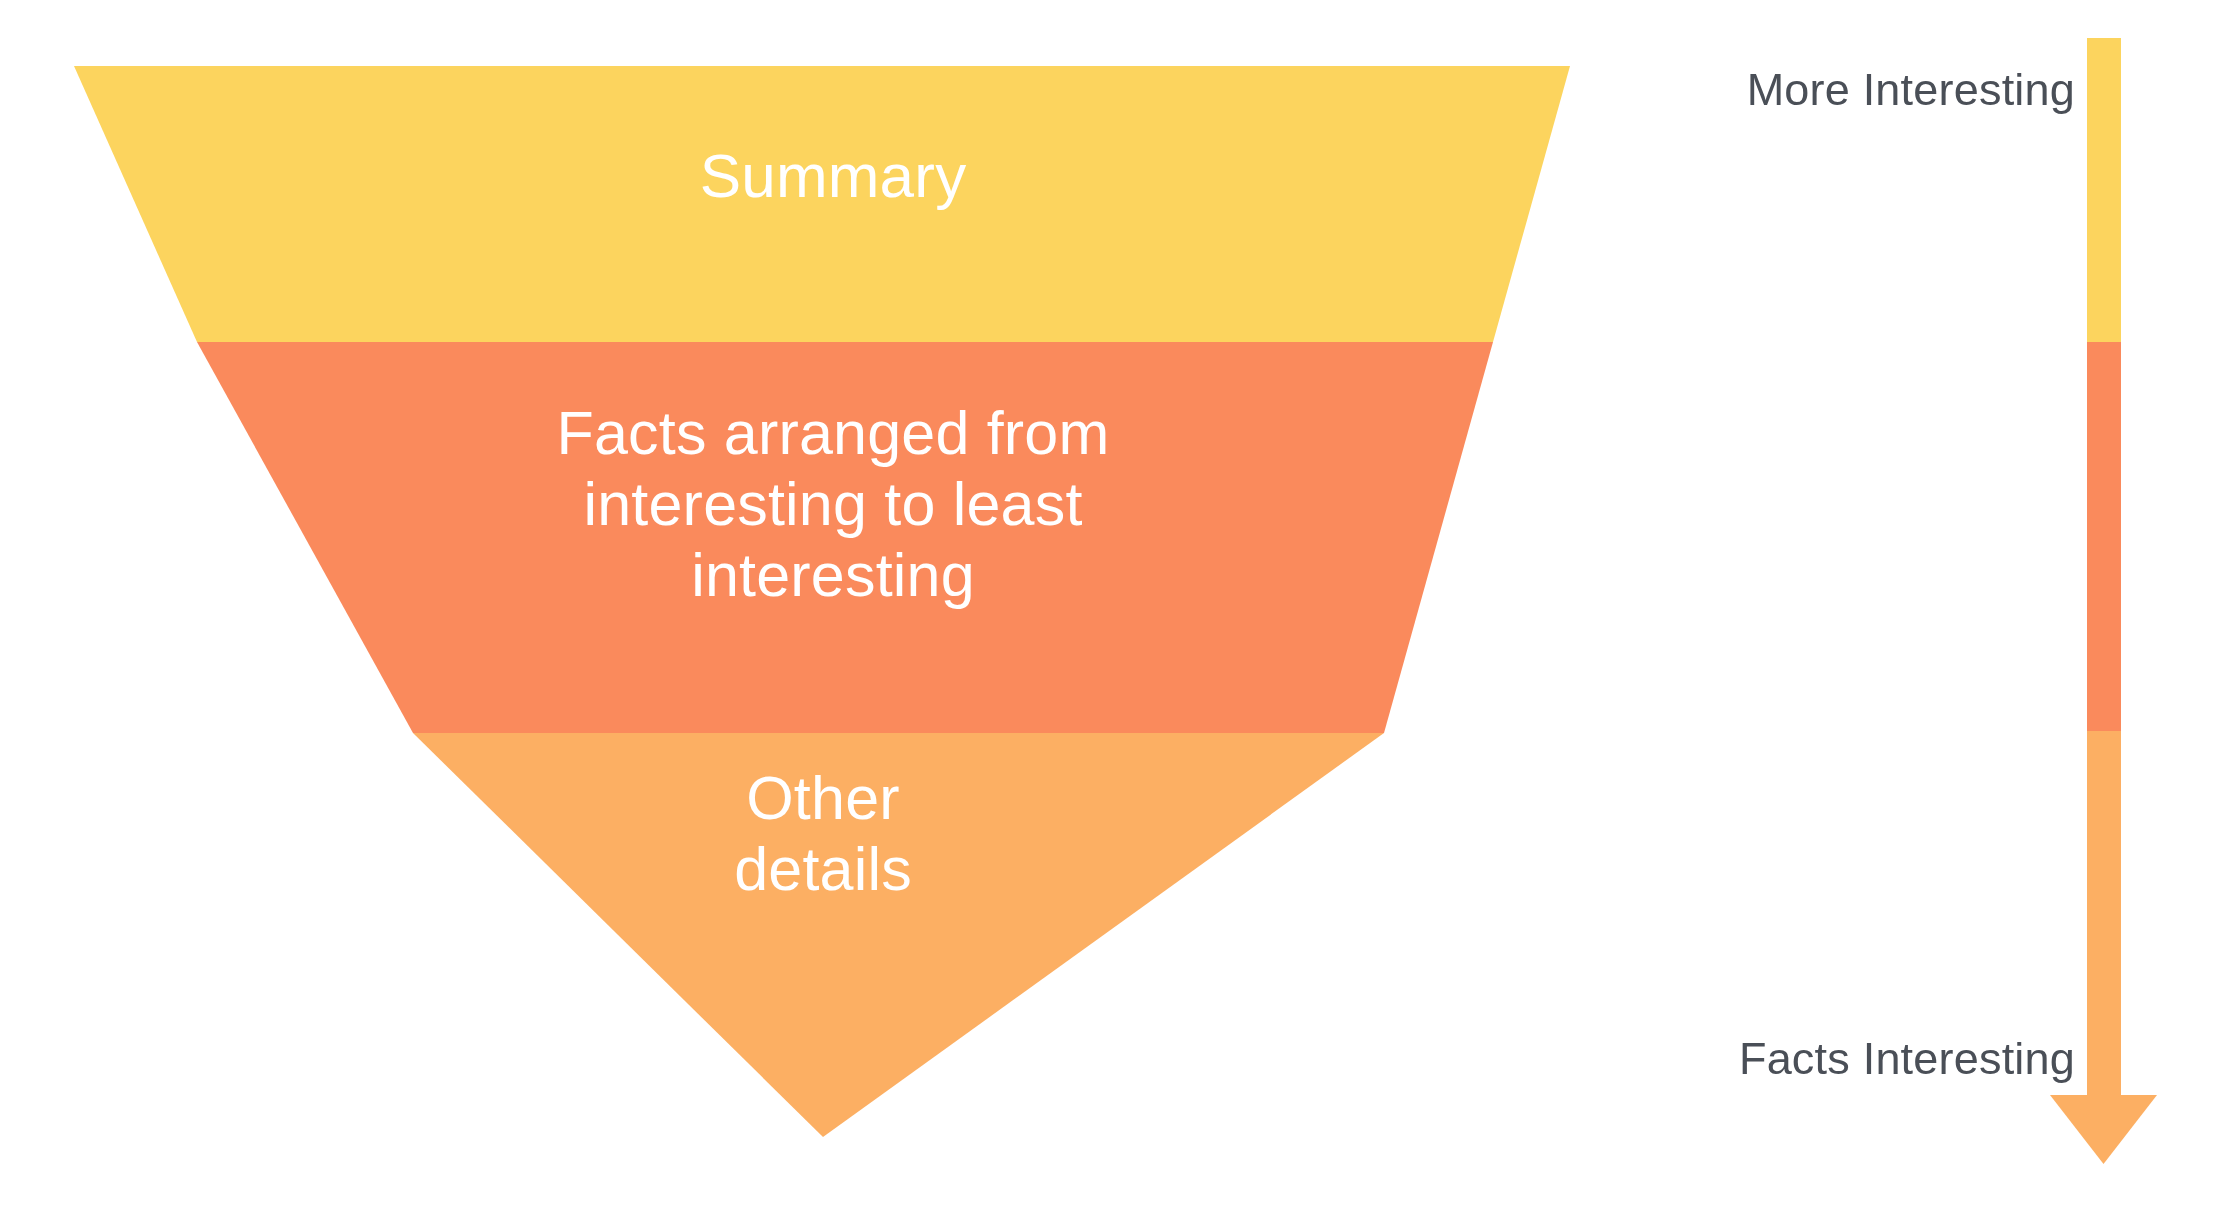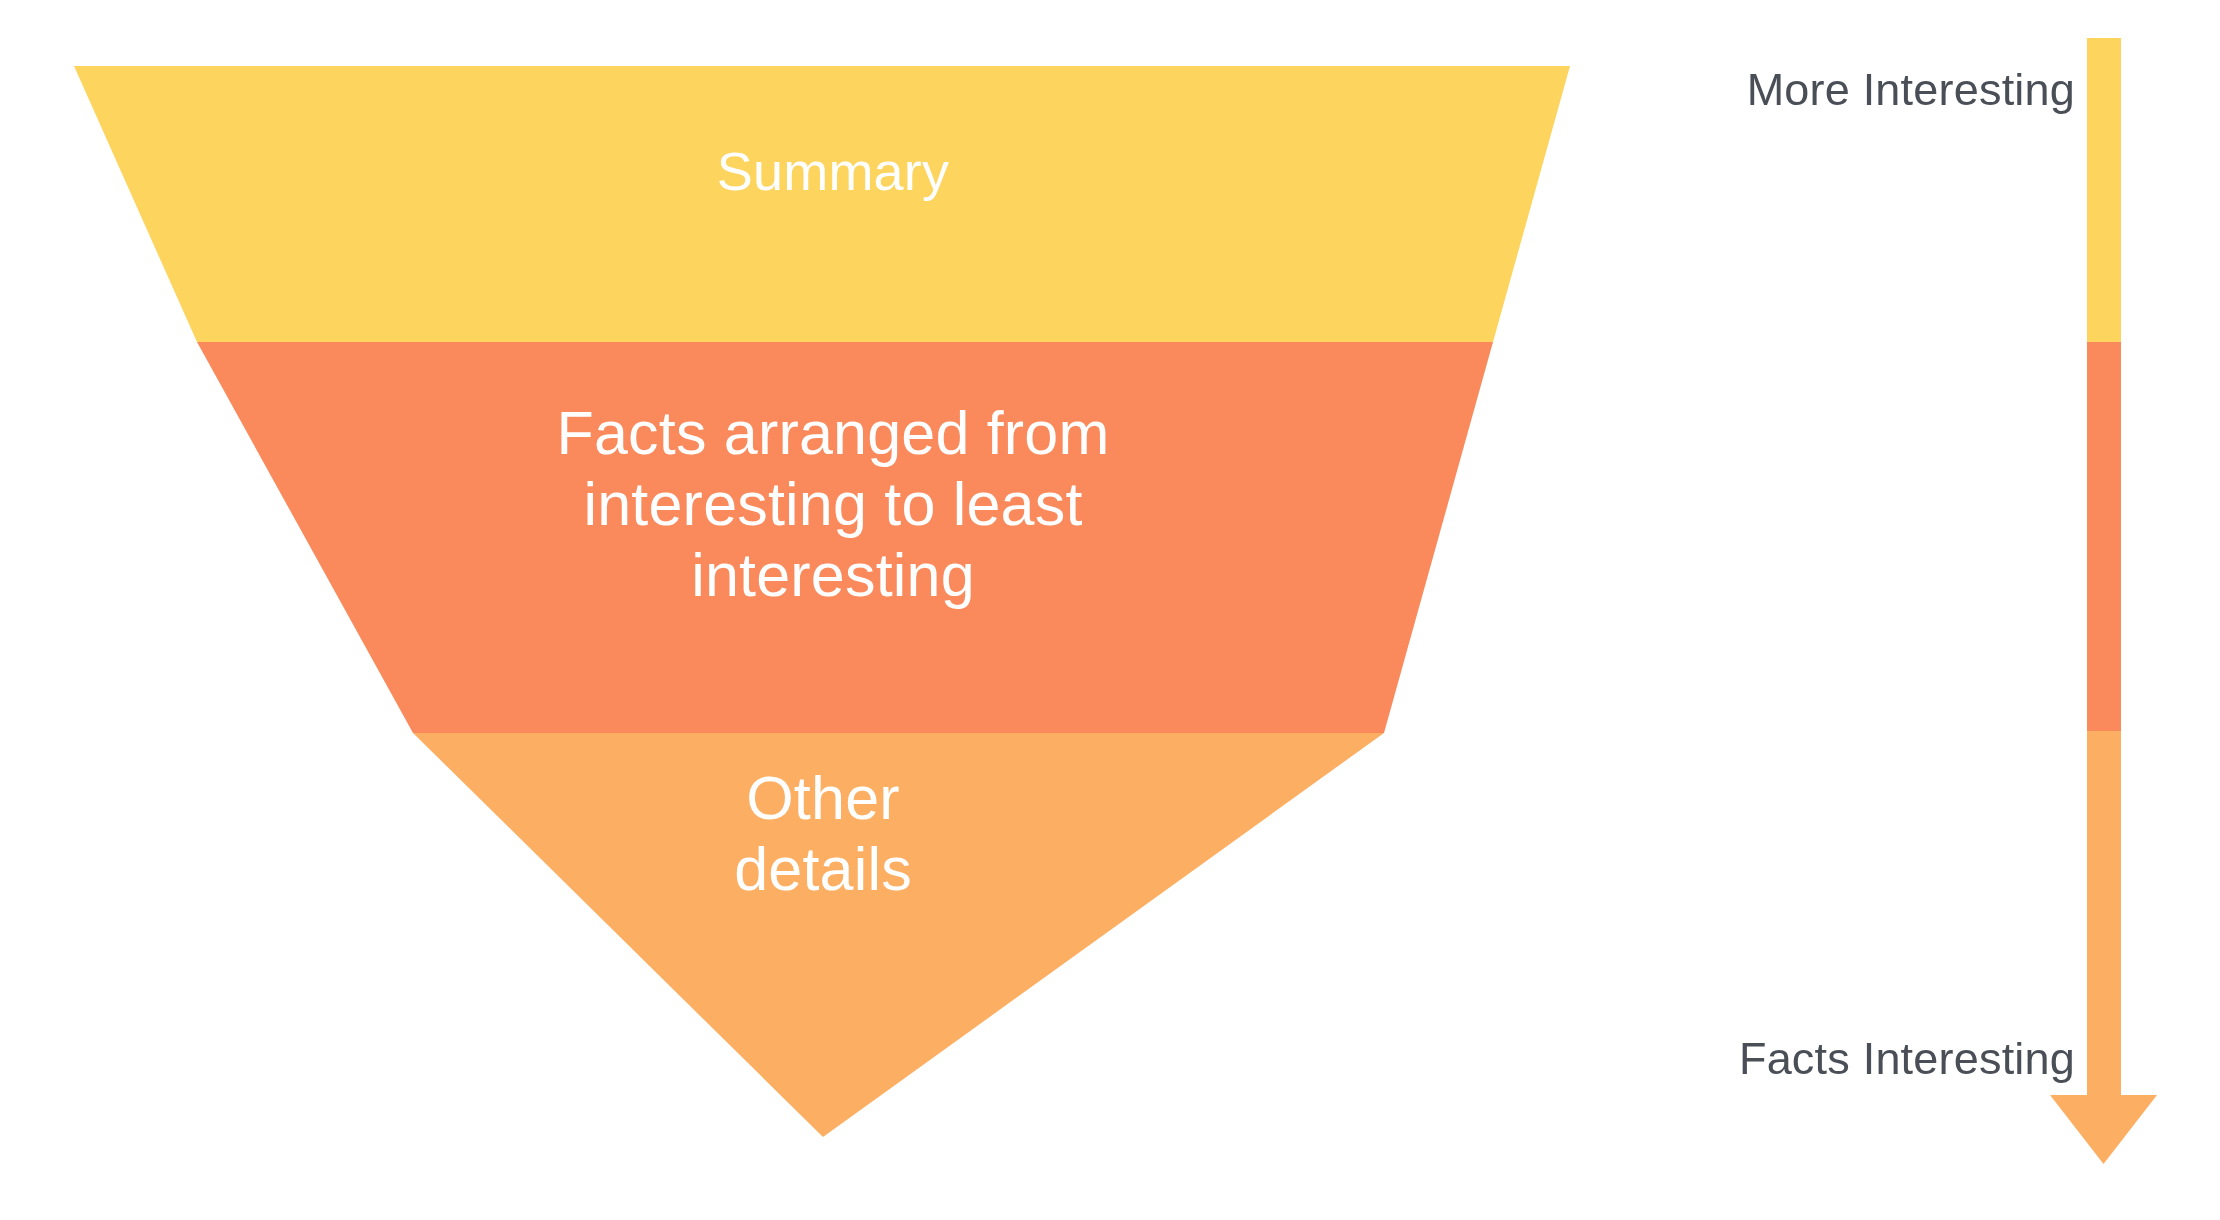--- a/index.html
+++ b/index.html
@@ -43,21 +43,21 @@
     line-height: 1.16;
     letter-spacing: 0.2px;
     white-space: pre-line;
     pointer-events: none;
     font-weight: 400;
   }
   #tier-label-0 {
     left: 533px;
     top: 140px;
     width: 600px;
-    font-size: 54px;
+    font-size: 62px;
   }
   #tier-label-1 {
     left: 473px;
     top: 398px;
     width: 720px;
     font-size: 61px;
   }
   #tier-label-2 {
     left: 583px;
     top: 763px;

